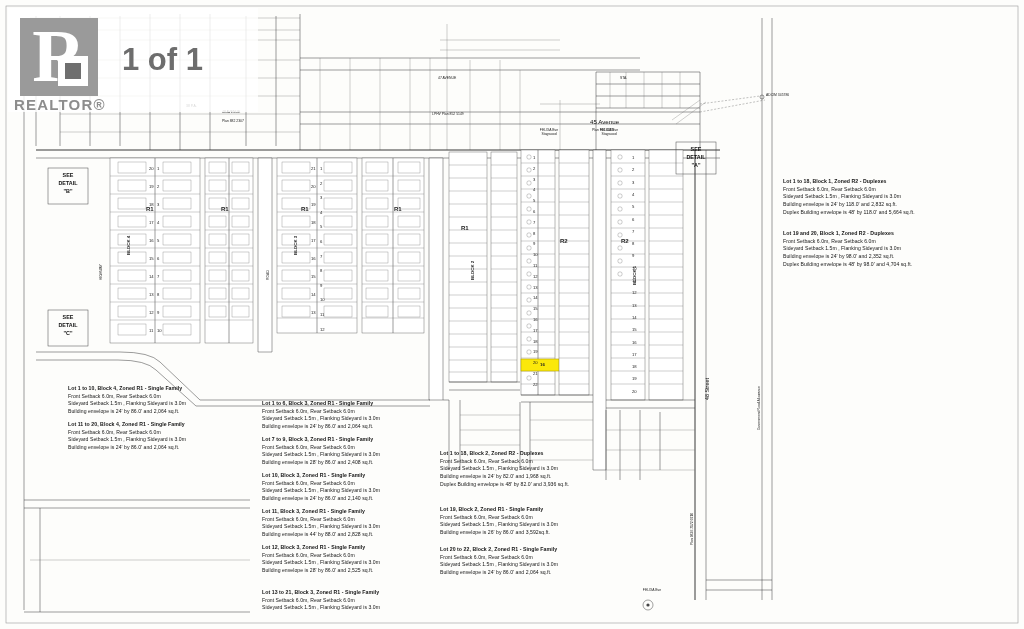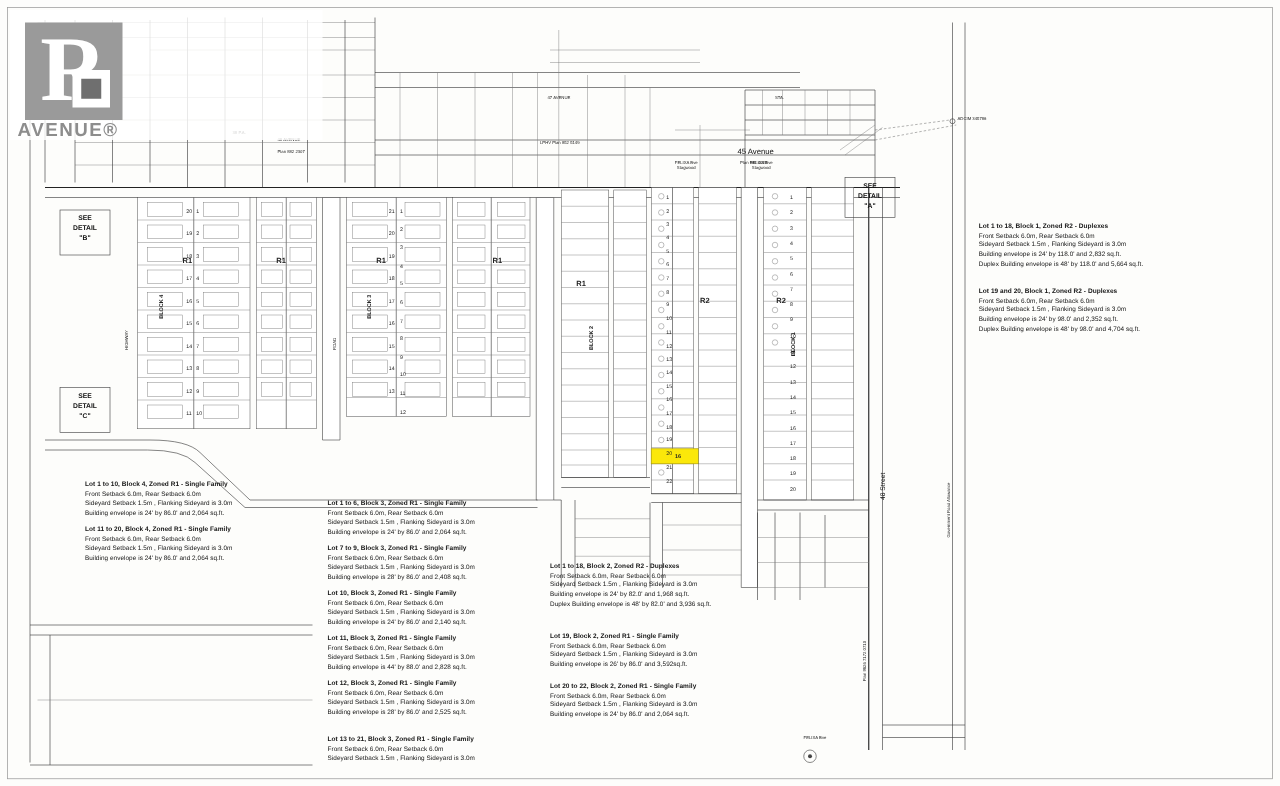--- a/index.html
+++ b/index.html
@@ -731,16 +731,17 @@
     </div>
 
   <div id="watermark">
     <div id="wm-logo">
       <div class="sq"></div>
       <div class="rglyph">R</div>
       <div class="notch">
           <i></i>
         </div>
     </div>
-    <div id="wm-text">AVENUE®</div>
+    <div id="wm-count">1 of 1</div>
+    <div id="wm-text">REALTOR®</div>
   </div>
 
 </div>
 
 </body></html>

